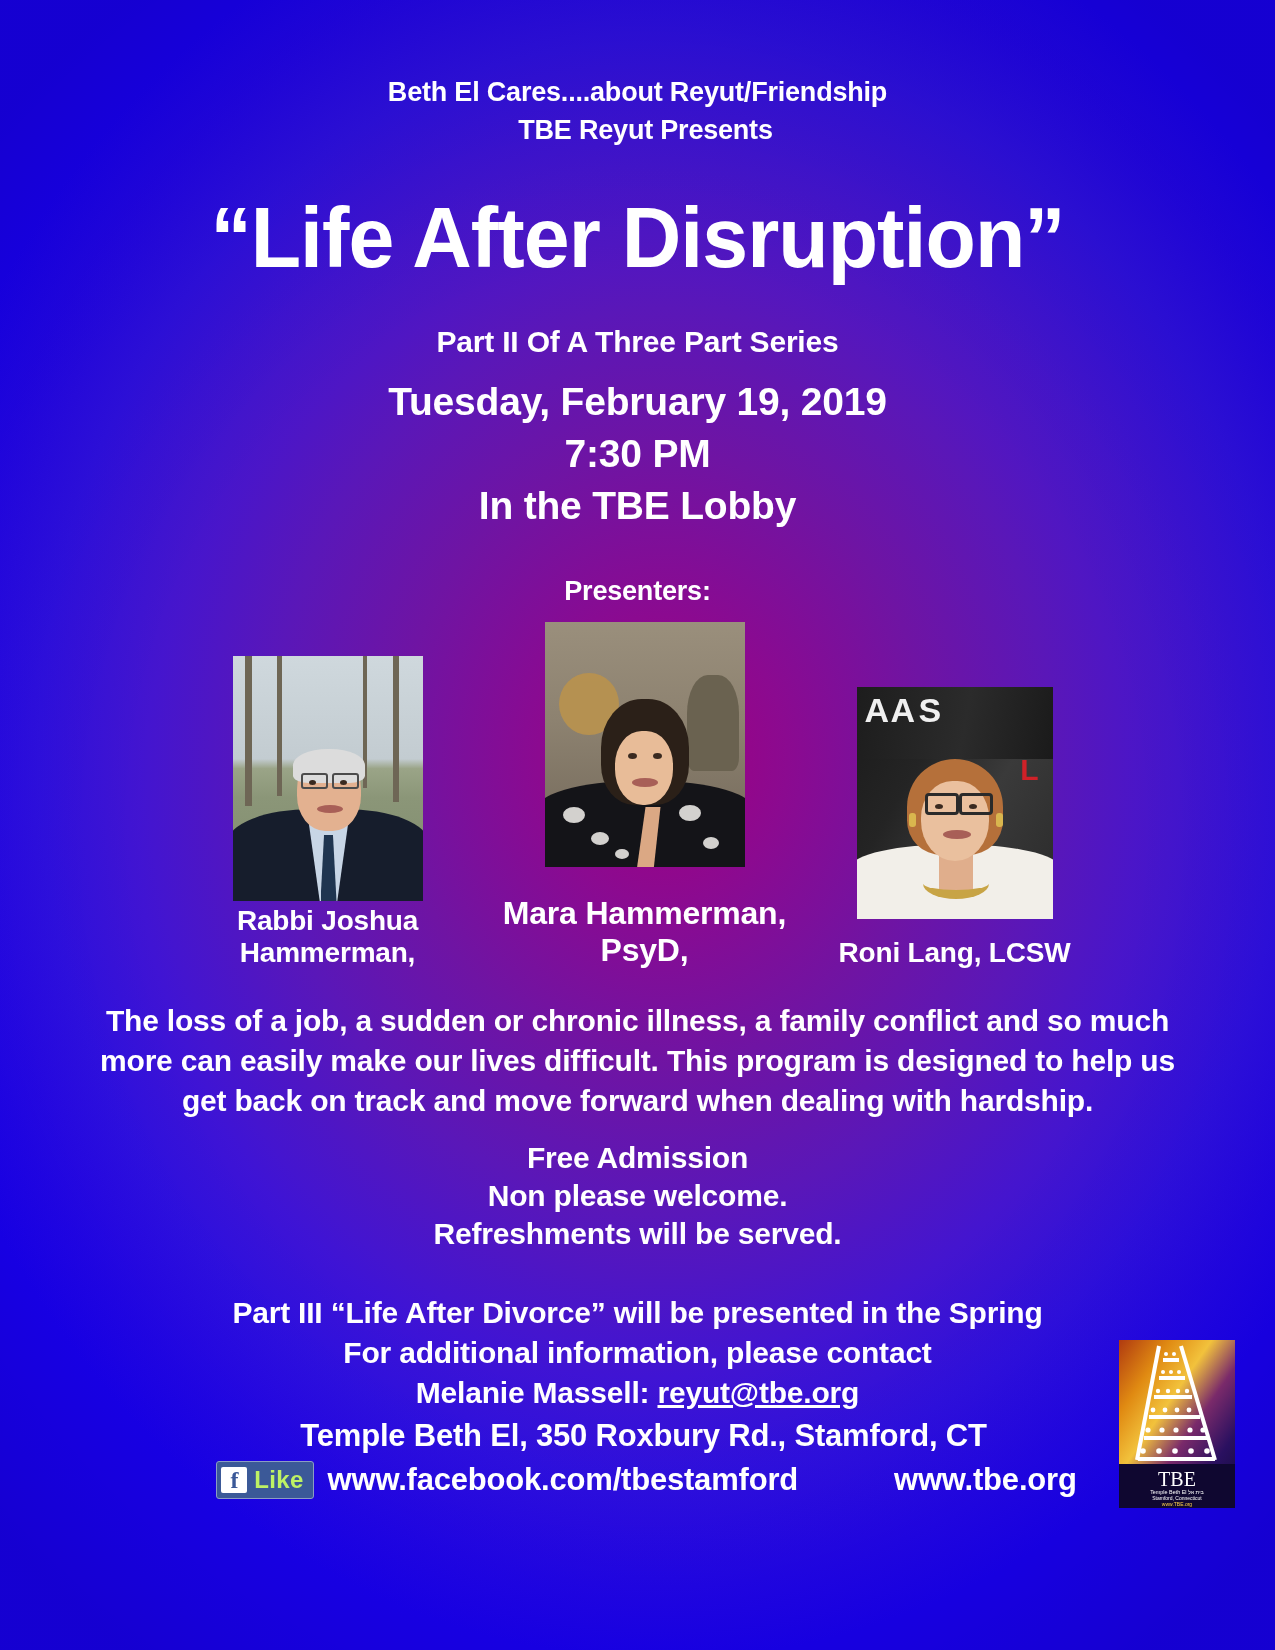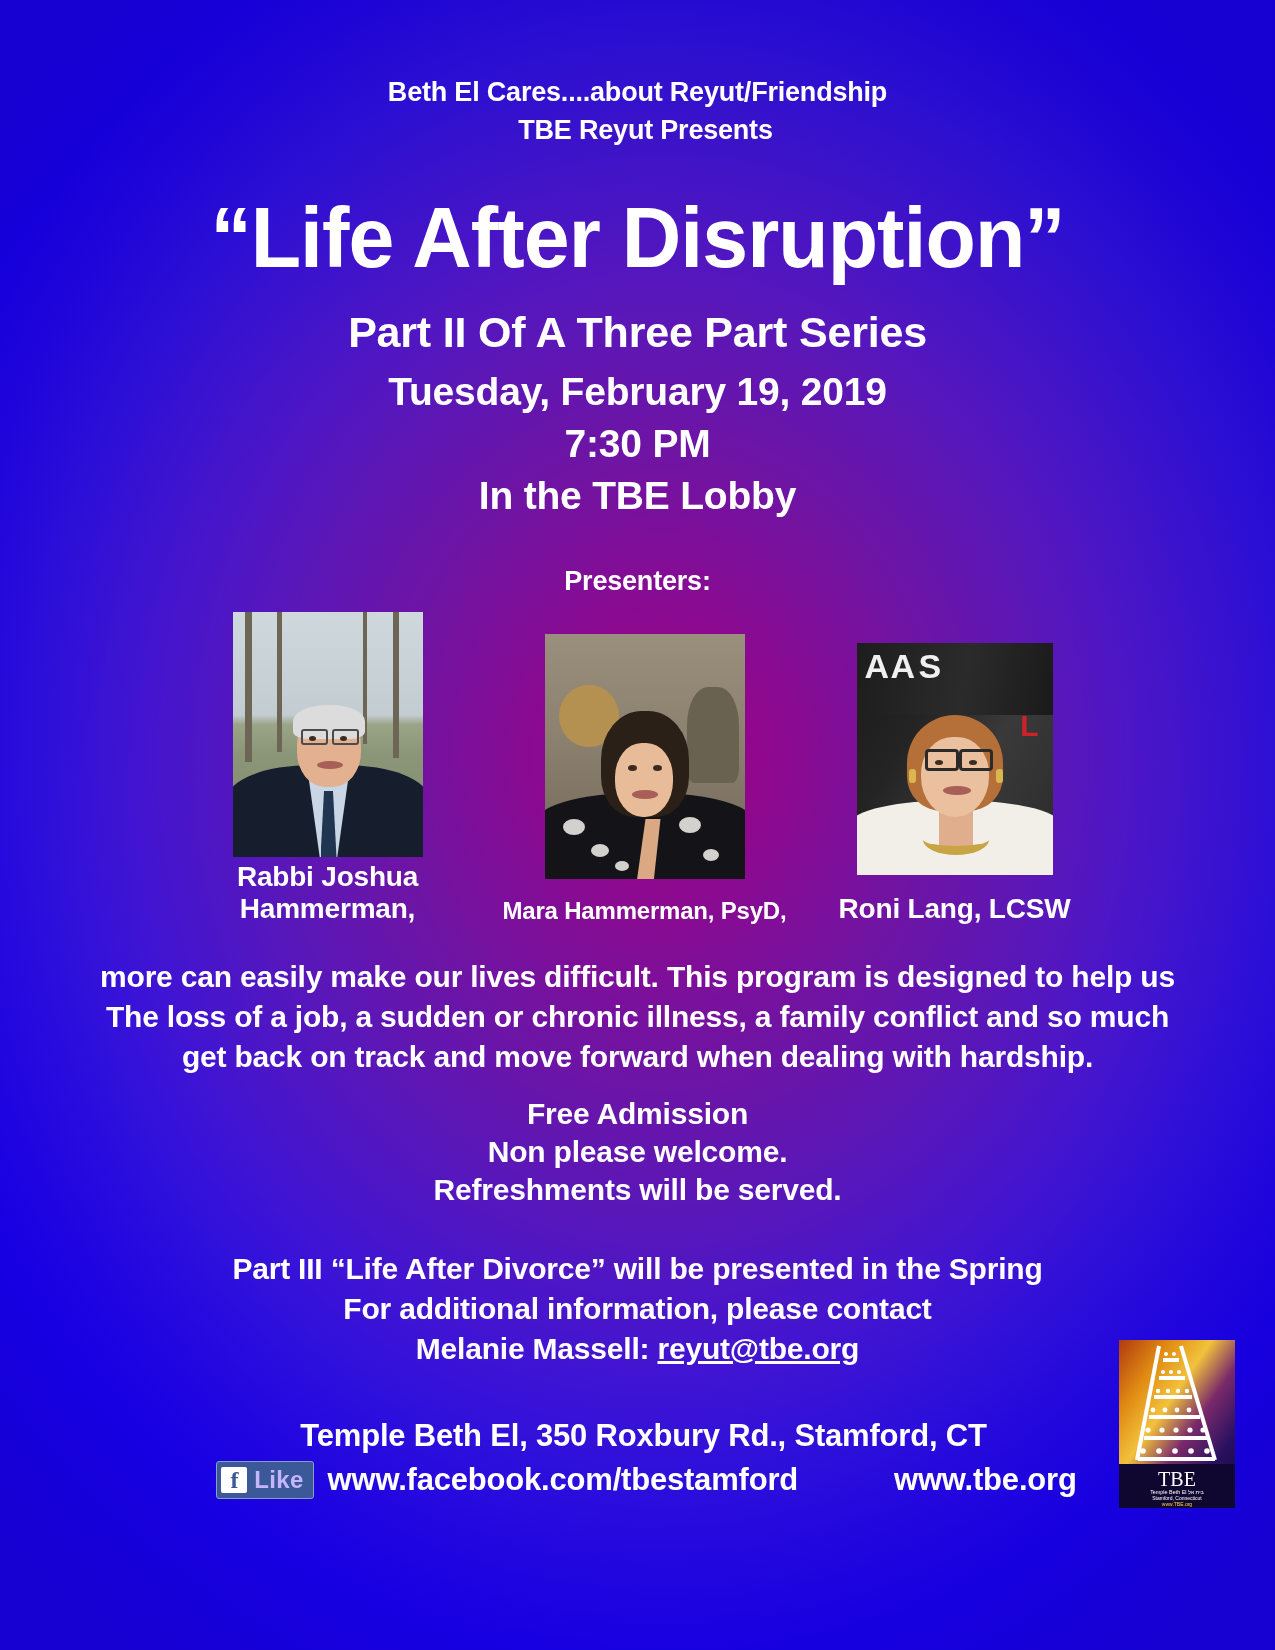--- a/index.html
+++ b/index.html
@@ -62,23 +62,23 @@
   }
   .main-title {
     font-size: 85px;
     line-height: 96px;
     margin-top: 42px;
     font-weight: bold;
     letter-spacing: -1px;
     transform: scaleX(0.97);
   }
   .series {
-    font-size: 43px;
+    font-size: 30px;
     line-height: 44px;
-    margin-top: 24px;
+    margin-top: 34px;
     font-weight: bold;
   }
   .date {
     font-size: 39px;
     line-height: 52px;
     margin-top: 12px;
     font-weight: bold;
   }
   .time {
     font-size: 39px;
@@ -184,21 +184,21 @@
     height: 26px;
     background: #ffffff;
     color: #3b5998;
     font-size: 24px;
     font-weight: bold;
     font-family: "Liberation Serif", serif;
     line-height: 1;
     border-radius: 2px;
   }
   .fb-like {
-    color: #c4b5fd;
+    color: #bef264;
     font-size: 24px;
     font-weight: bold;
     margin-left: 7px;
     letter-spacing: 0.3px;
   }
   .fb-url { margin-right: 96px; }
 
   
   .logo {
     position: absolute;
@@ -318,21 +318,21 @@
           <div class="fl" style="left:134px; bottom:46px; width:22px; height:16px;"></div>
           <div class="fl" style="left:158px; bottom:18px; width:16px; height:12px;"></div>
           <div class="fl" style="left:70px; bottom:8px; width:14px; height:10px;"></div>
           <div class="chest"></div>
           <div class="hair"></div>
           <div class="face"></div>
           <div class="eye" style="left:83px; bottom:108px; width:9px; height:6px;"></div>
           <div class="eye" style="left:108px; bottom:108px; width:9px; height:6px;"></div>
           <div class="mouth" style="left:87px; bottom:80px; width:26px; height:9px;"></div>
         </div>
-        <div class="narrow" style="font-size:24px; margin-top:18px; font-weight:bold;">Mara Hammerman, PsyD,</div>
+        <div class="narrow" style="font-size:32px; margin-top:28px; font-weight:bold;">Mara Hammerman, PsyD,</div>
       </div>
 
       <div class="photo-cell c3">
         <div class="photo p3">
           <div class="sky"></div>
           <div class="banner"></div>
           <div class="bt" style="left:8px;">A</div>
           <div class="bt" style="left:34px;">A</div>
           <div class="bt" style="left:62px;">S</div>
           <div class="red" style="right:14px; top:66px;">L</div>
@@ -348,22 +348,22 @@
           <div class="mouth" style="left:86px; bottom:80px; width:28px; height:9px;"></div>
           <div class="earring" style="left:52px;"></div>
           <div class="earring" style="right:50px;"></div>
         </div>
         <div class="narrow" style="font-size:28px; margin-top:18px; font-weight:bold;">Roni Lang, LCSW</div>
       </div>
 
     </div>
 
     <div class="narrow body-copy">
+      <div>The loss of a job, a sudden or chronic illness, a family conflict and so much</div>
       <div>more can easily make our lives difficult. This program is designed to help us</div>
-      <div>The loss of a job, a sudden or chronic illness, a family conflict and so much</div>
       <div>get back on track and move forward when dealing with hardship.</div>
     </div>
 
     <div class="narrow admission">
       <div>Free Admission</div>
       <div>Non please welcome.</div>
       <div>Refreshments will be served.</div>
     </div>
 
     <div class="narrow partthree">

